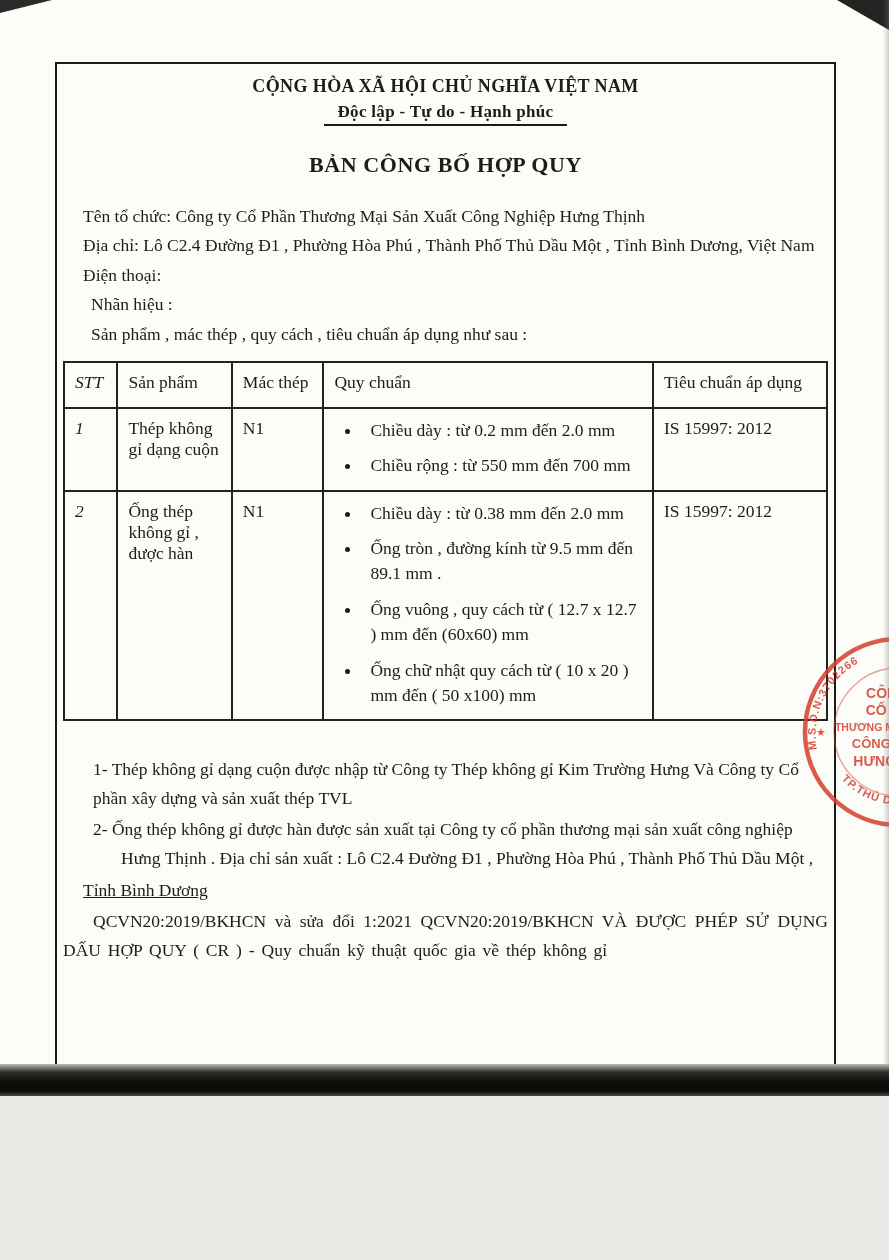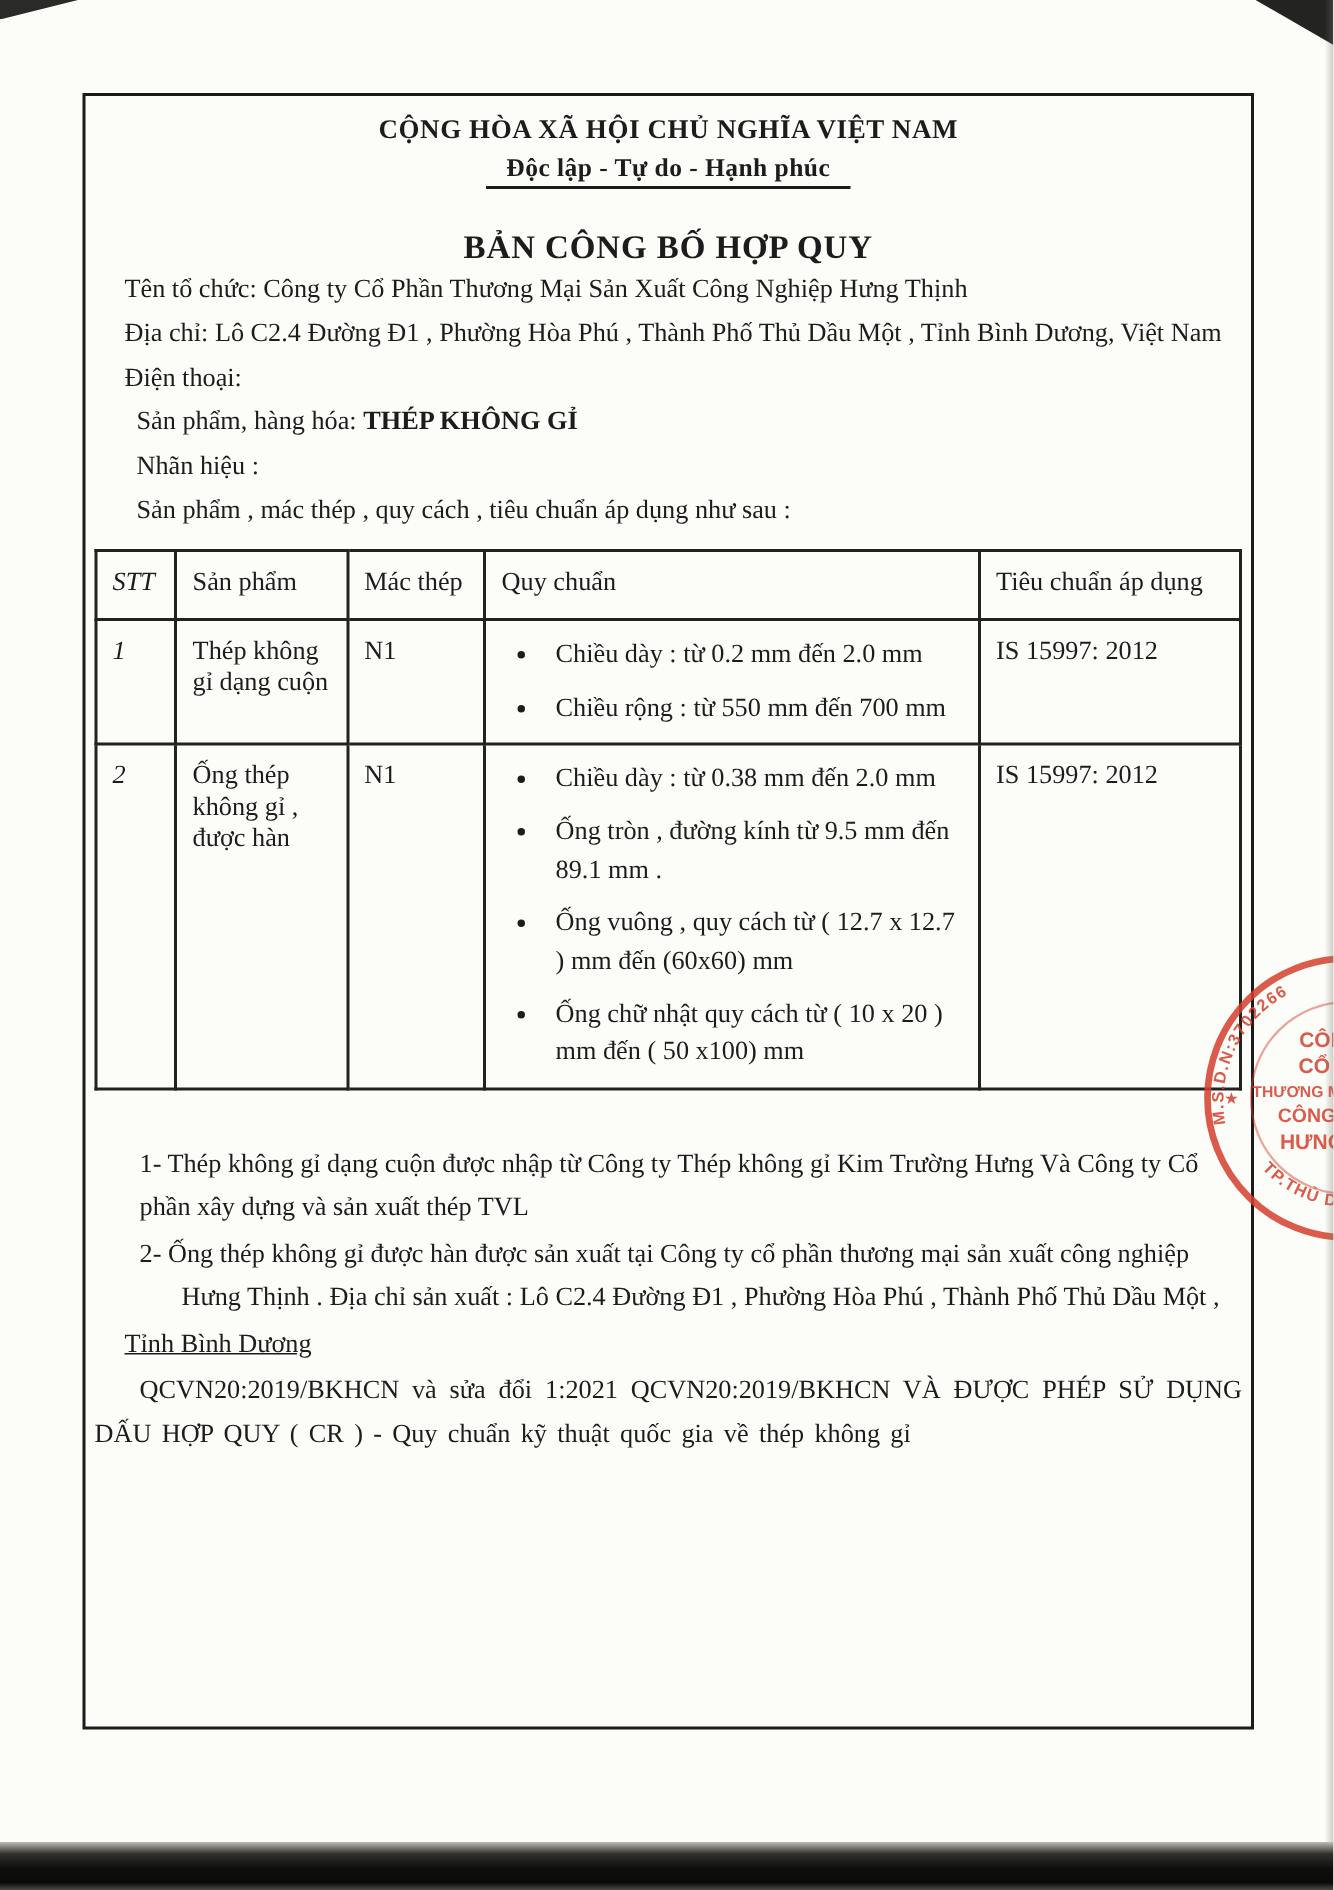--- a/index.html
+++ b/index.html
@@ -1,18 +1,18 @@
 <!DOCTYPE html>
 <html><head>
 <meta charset="utf-8">
 <style>
   html,body { margin:0; padding:0; background:#e8e8e4; }
   .page {
     position:relative;
-    width:889px; height:1260px;
+    width:889px; height:1096px;
     background:#fcfcf8;
     overflow:hidden;
     font-family:"Liberation Serif","DejaVu Serif",serif;
     color:#1c1c1c;
   }
   
   .artifact-top-left {
     position:absolute; left:0; top:0; width:52px; height:13px;
     background:#2a2a28; clip-path:polygon(0 0,100% 0,0 100%);
   }
@@ -40,21 +40,21 @@
   .hdr-country { font-weight:bold; font-size:18px; letter-spacing:0.4px; }
   .hdr-motto-wrap { margin-top:5px; }
   .hdr-motto {
     display:inline-block; font-weight:bold; font-size:17px;
     border-bottom:2px solid #1b1b1a; padding:0 14px 2px 14px;
     letter-spacing:0.3px;
   }
   .doc-title { font-weight:bold; font-size:22px; margin-top:26px; letter-spacing:0.6px; }
   .doc-number { font-size:17.5px; margin-top:12px; }
 
-  .body-paras { margin-top:0; }
+  .body-paras { margin-top:24px; }
   .para { font-size:17.5px; line-height:1.68; margin:0 6px 0 20px; }
   .para.indent2 { margin-left:28px; }
   .bold { font-weight:bold; }
 
   table.spec {
     width:100%; border-collapse:collapse;
     margin-top:12px; font-size:17.5px; table-layout:fixed;
   }
   table.spec th, table.spec td {
     border:2px solid #22221f;
@@ -99,21 +99,20 @@
     <div class="center hdr-motto-wrap">
       <span class="hdr-motto">Độc lập - Tự do - Hạnh phúc</span>
     </div>
 
     <div class="center doc-title">BẢN CÔNG BỐ HỢP QUY</div>
 
     <div class="body-paras">
       <p class="para">Tên tổ chức: Công ty Cổ Phần Thương Mại Sản Xuất Công Nghiệp Hưng Thịnh</p>
       <p class="para">Địa chỉ: Lô C2.4 Đường Đ1 , Phường Hòa Phú , Thành Phố Thủ Dầu Một , Tỉnh Bình Dương, Việt Nam</p>
       <p class="para">Điện thoại:</p>
-      <p class="para indent2"><span>Sản phẩm, hàng hóa: </span><span class="bold">THÉP KHÔNG GỈ</span></p>
       <p class="para indent2">Nhãn hiệu :</p>
       <p class="para indent2">Sản phẩm , mác thép , quy cách , tiêu chuẩn áp dụng như sau :</p>
     </div>
 
     <table class="spec">
       <colgroup>
         <col class="col-stt">
           <col class="col-sp">
           <col class="col-mt">
           <col class="col-qc">

